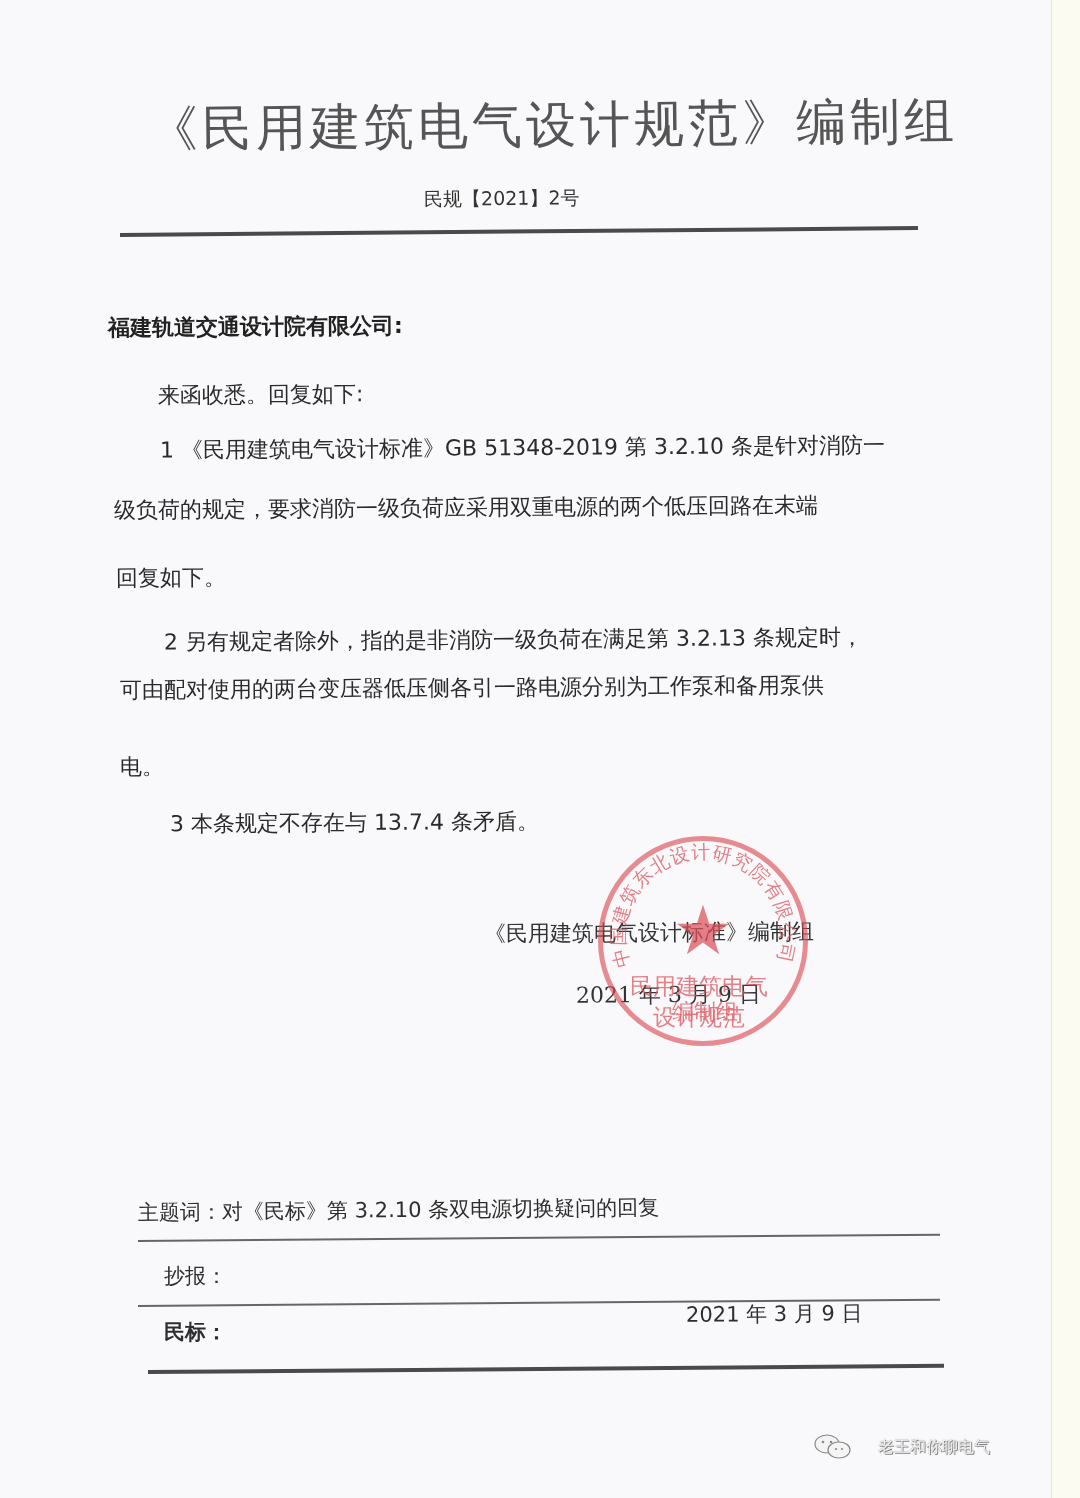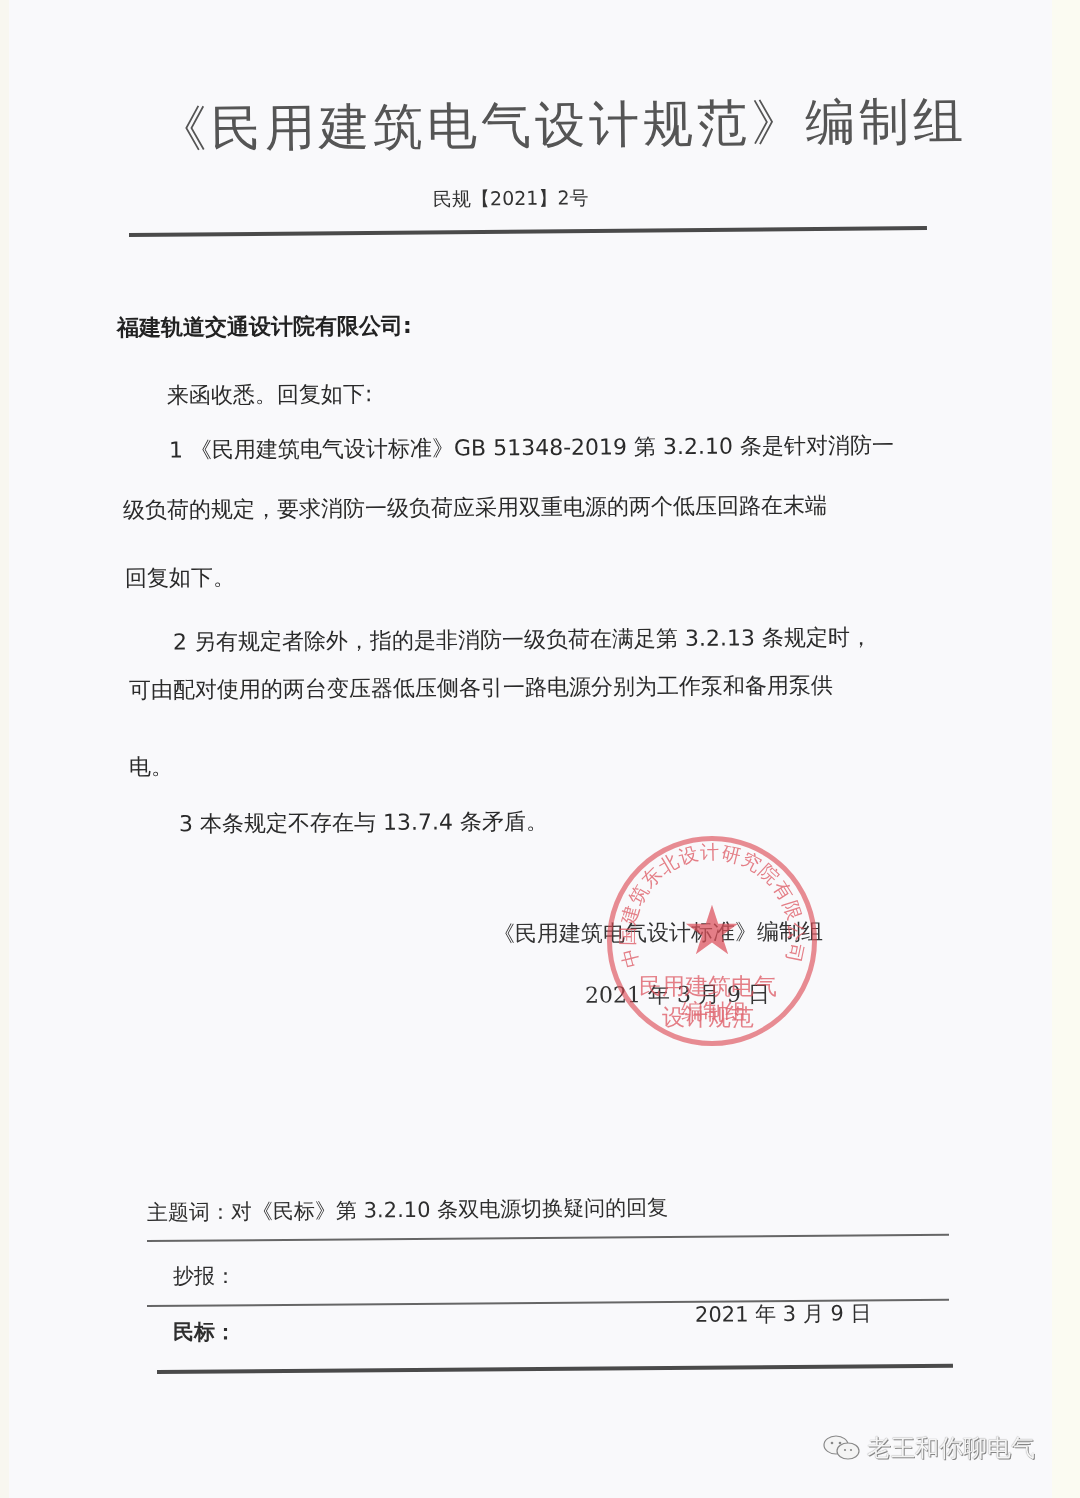--- a/index.html
+++ b/index.html
@@ -9,21 +9,20 @@
       font-family: "DejaVu Sans", "Liberation Sans", sans-serif;
       color: #2a2a2a;
       position: relative;
     }
     .paper {
       position: absolute;
       left: 0; top: 0;
       width: 1052px; height: 1498px;
       background: #f9f9fb;
       border-right: 1px solid #e6e6e0;
-      margin-left: 9px;
     }
     .edge-strip {
       position: absolute; left: 1052px; top: 0; width: 28px; height: 1498px;
       background: #fbfbf2;
     }
     .abs { position: absolute; white-space: nowrap; }
 
     .doc-title {
       left: 148px; top: 92px;
       font-size: 50px; letter-spacing: 4px;
@@ -93,22 +92,22 @@
     .subject { left: 138px; top: 1196px; transform: rotate(-0.6deg); }
     .cc { left: 164px; top: 1262px; }
     .minbiao { left: 164px; top: 1318px; font-weight: bold; }
     .footer-date { left: 686px; top: 1300px; transform: rotate(-0.5deg); }
     .rule-1 { left: 138px; top: 1240px; width: 802px; height: 1.5px; background: #666; transform: rotate(-0.45deg); }
     .rule-2 { left: 138px; top: 1305px; width: 802px; height: 1.5px; background: #666; transform: rotate(-0.45deg); }
     .rule-3 { left: 148px; top: 1370px; width: 796px; height: 4px; background: #4a4a4a; transform: rotate(-0.45deg); }
 
     .watermark {
       position: absolute; left: 812px; top: 1432px;
-      display: flex; align-items: center; gap: 4px;
-      font-size: 24px; color: #f4f4f4;
+      display: flex; align-items: center; gap: 24px;
+      font-size: 16px; color: #f4f4f4;
       text-shadow: 0 0 1px #777, 1px 1px 0 #888;
     }
     .wm-icon { width: 42px; height: 30px; }
   </style>
 </head>
 <body>
 
 <div class="paper">
 
   <div class="abs doc-title">《民用建筑电气设计规范》编制组</div>

